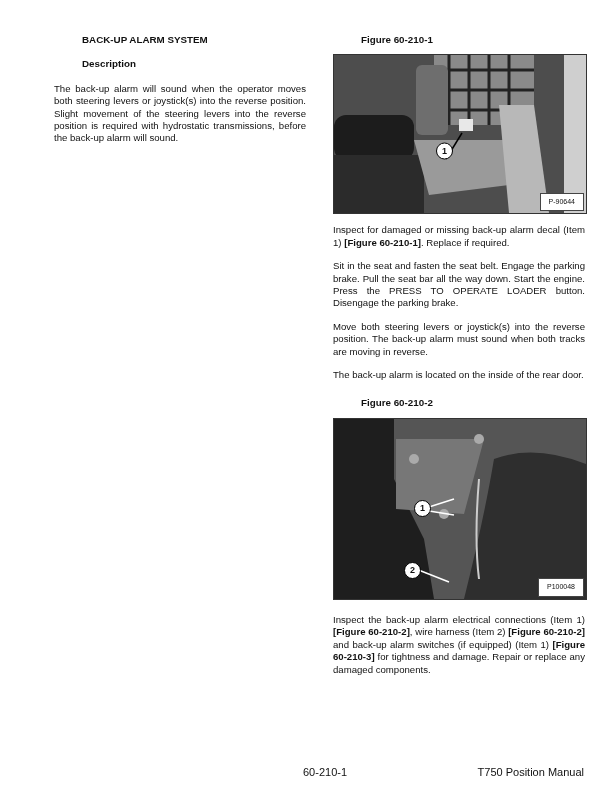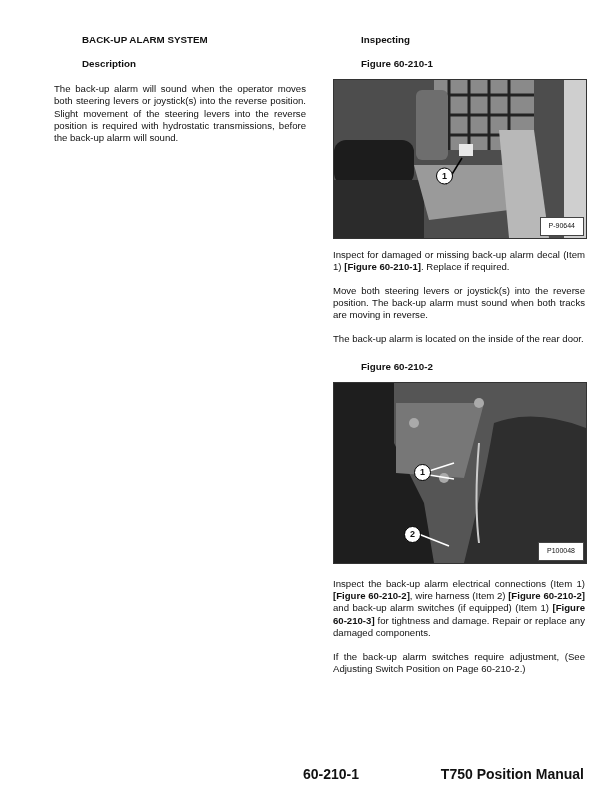--- a/index.html
+++ b/index.html
@@ -14,33 +14,32 @@
   h3 { margin-bottom:8px; }
   p { margin:0 0 11px 0; text-align:justify; }
   b { font-weight:bold; }
   .fig { position:relative; width:252px; border:1px solid #333; overflow:hidden; margin-bottom:10px; }
   .fig1 { height:158px; background:#5a5a5a; }
   .fig2 { height:180px; background:#2a2a2a; }
   .tag { position:absolute; right:2px; bottom:2px; background:#fff; border:1px solid #444;
          font-size:7px; padding:2px 8px; }
   .callout { position:absolute; width:15px; height:15px; border-radius:50%; background:#fff;
              border:1.5px solid #000; font-size:9px; font-weight:bold; text-align:center; line-height:15px; }
-  .footer { position:absolute; top:766px; font-size:14px; font-weight:bold; }
+  .footer { position:absolute; top:766px; font-size:11px; font-weight:normal; }
 </style>
 </head>
 <body>
 
 <div class="col left">
   <h1>BACK-UP ALARM SYSTEM</h1>
   <h2>Description</h2>
   <p>The back-up alarm will sound when the operator moves both steering levers or joystick(s) into the reverse position. Slight movement of the steering levers into the reverse position is required with hydrostatic transmissions, before the back-up alarm will sound.</p>
 </div>
 
 <div class="col right">
-  <h2>Inspecting</h2>
   <h3>Figure 60-210-1</h3>
   <div class="fig fig1">
     <svg width="252" height="158" style="position:absolute;left:0;top:0">
       <rect x="0" y="0" width="252" height="158" fill="#4d4d4d"></rect>
       <rect x="100" y="0" width="100" height="70" fill="#8a8a8a"></rect>
       <g stroke="#222" stroke-width="3">
         <line x1="115" y1="0" x2="115" y2="70"></line>
           <line x1="135" y1="0" x2="135" y2="70"></line>
         <line x1="155" y1="0" x2="155" y2="70"></line>
           <line x1="175" y1="0" x2="175" y2="70"></line>
@@ -55,20 +54,21 @@
       <path d="M165 50 L200 50 L215 158 L175 158 Z" fill="#b8b8b8"></path>
       <rect x="125" y="64" width="14" height="12" fill="#e8e8e8"></rect>
       <rect x="230" y="0" width="22" height="158" fill="#cfcfcf"></rect>
       <line x1="112" y1="104" x2="128" y2="78" stroke="#000" stroke-width="1.5"></line>
     </svg>
     <div class="callout" style="left:102px;top:141px;transform:translateY(-50%);top:96px;">1</div>
     <div class="tag">P-90644</div>
   </div>
 
   <p style=""><span>Inspect for damaged or missing back-up alarm decal (Item 1) </span><b>[Figure 60-210-1]</b><span>. Replace if required.</span></p>
+  <p>Sit in the seat and fasten the seat belt. Engage the parking brake. Pull the seat bar all the way down. Start the engine. Press the PRESS TO OPERATE LOADER button. Disengage the parking brake.</p>
   <p>Move both steering levers or joystick(s) into the reverse position. The back-up alarm must sound when both tracks are moving in reverse.</p>
   <p>The back-up alarm is located on the inside of the rear door.</p>
 
   <h3 style="margin-top:16px">Figure 60-210-2</h3>
   <div class="fig fig2">
     <svg width="252" height="180" style="position:absolute;left:0;top:0">
       <rect x="0" y="0" width="252" height="180" fill="#1e1e1e"></rect>
       <path d="M60 0 L252 0 L252 180 L100 180 L90 120 L60 60 Z" fill="#555"></path>
       <path d="M160 40 Q200 25 252 45 L252 180 L130 180 Q150 100 160 40 Z" fill="#2e2e2e"></path>
       <path d="M62 20 L150 20 L130 95 L62 90 Z" fill="#777"></path>
@@ -81,17 +81,16 @@
           <line x1="95" y1="92" x2="120" y2="96"></line>
         <line x1="82" y1="150" x2="115" y2="163"></line>
       </g>
     </svg>
     <div class="callout" style="left:80px;top:81px">1</div>
     <div class="callout" style="left:70px;top:143px">2</div>
     <div class="tag">P100048</div>
   </div>
 
   <p style="margin-top:14px"><span>Inspect the back-up alarm electrical connections (Item 1) </span><b>[Figure 60-210-2]</b><span>, wire harness (Item 2) </span><b>[Figure 60-210-2]</b><span> and back-up alarm switches (if equipped) (Item 1) </span><b>[Figure 60-210-3]</b><span> for tightness and damage. Repair or replace any damaged components.</span></p>
-  <p>If the back-up alarm switches require adjustment, (See Adjusting Switch Position on Page 60-210-2.)</p>
 </div>
 
 <div class="footer" style="left:303px">60-210-1</div>
 <div class="footer" style="right:28px">T750 Position Manual</div>
 
 </body></html>

